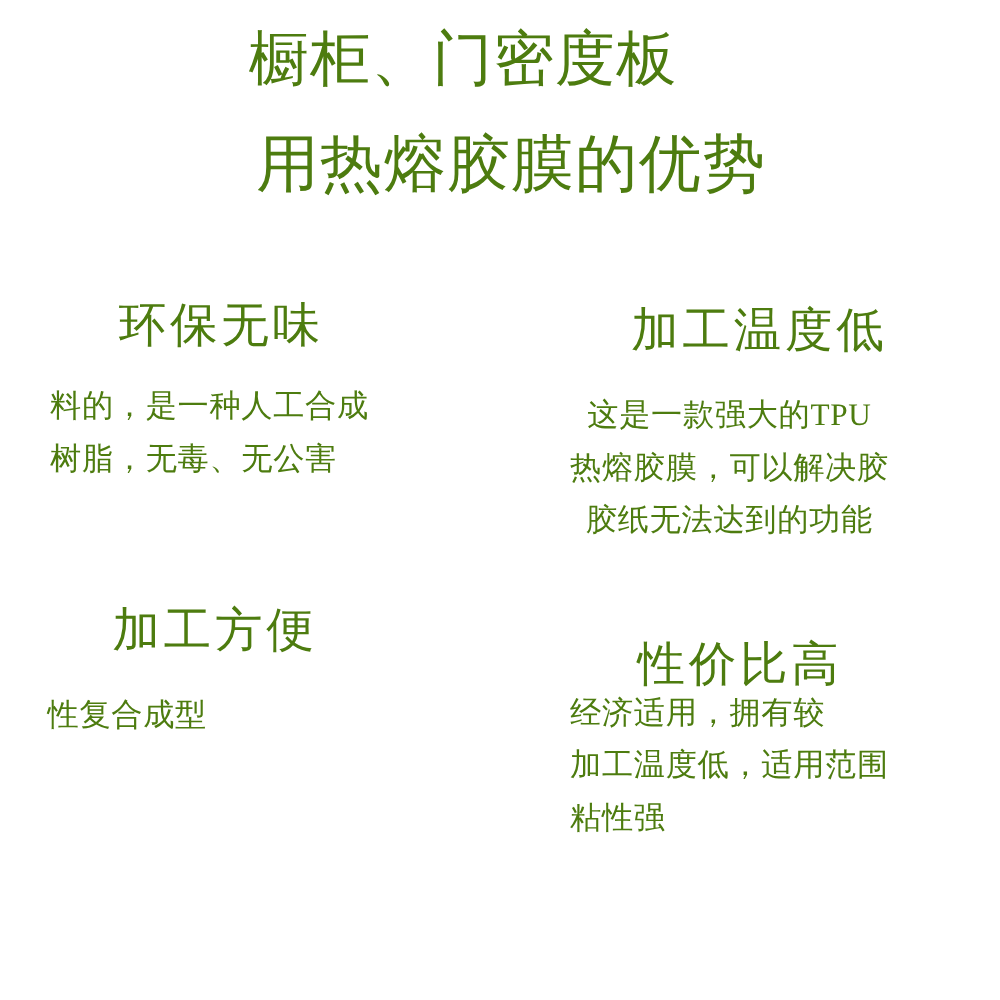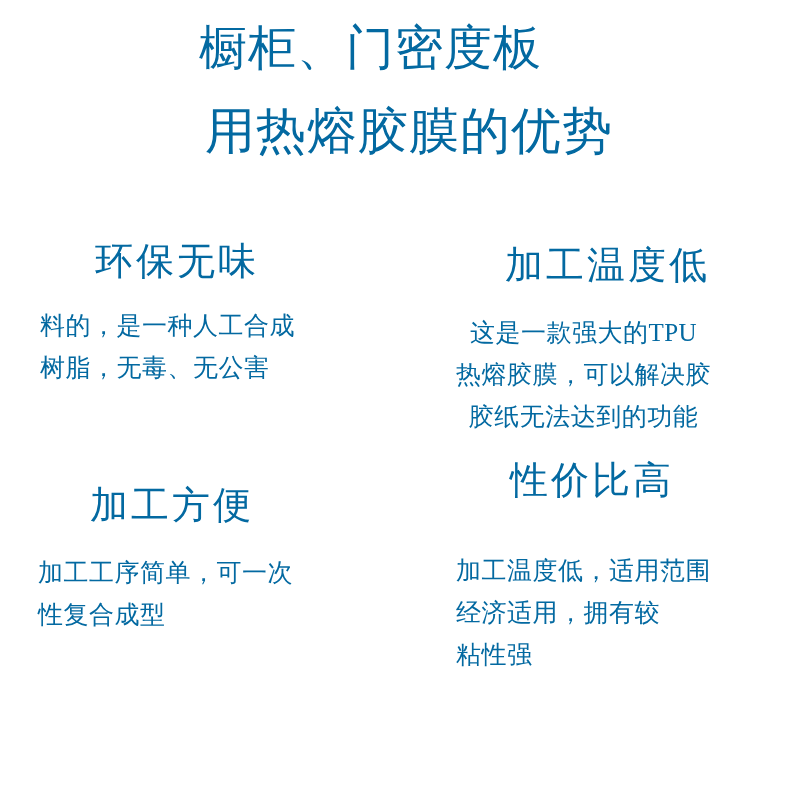--- a/index.html
+++ b/index.html
@@ -6,21 +6,21 @@
     margin: 0;
     padding: 0;
   }
   .page {
     position: relative;
     width: 800px;
     height: 800px;
     background: #ffffff;
     overflow: hidden;
     font-family: "Liberation Serif", "DejaVu Serif", serif;
-    color: #0369a1;
+    color: #4d7c0f;
   }
   .abs { position: absolute; white-space: nowrap; }
 
   .title-line {
     margin: 0;
     font-weight: normal;
     line-height: 1.1;
   }
   .title-line1 {
     left: 199px;
@@ -38,21 +38,21 @@
   .quad-heading {
     margin: 0;
     font-weight: normal;
     font-size: 38px;
     line-height: 40px;
     letter-spacing: 3px;
   }
   .h-eco  { left: 95px;  top: 241px; }
   .h-adh  { left: 505px; top: 245px; }
   .h-proc { left: 90px;  top: 485px; }
-  .h-cost { left: 510px; top: 460px; }
+  .h-cost { left: 510px; top: 512px; }
 
   .quad-body {
     margin: 0;
     font-size: 25px;
     line-height: 42px;
     letter-spacing: 0.5px;
   }
   .b-eco  { left: 40px;  top: 305px; }
   .b-adh  { left: 456px; top: 312px; text-align: center; }
   .b-proc { left: 38px;  top: 552px; }
@@ -77,24 +77,23 @@
 
   <h2 class="abs quad-heading h-adh">加工温度低</h2>
   <p class="abs quad-body b-adh">
     <span class="body-line">这是一款强大的TPU</span>
     <span class="body-line">热熔胶膜，可以解决胶</span>
     <span class="body-line">胶纸无法达到的功能</span>
   </p>
 
   <h2 class="abs quad-heading h-proc">加工方便</h2>
   <p class="abs quad-body b-proc">
-    <span class="body-line">加工工序简单，可一次</span>
     <span class="body-line">性复合成型</span>
   </p>
 
   <h2 class="abs quad-heading h-cost">性价比高</h2>
   <p class="abs quad-body b-cost">
+    <span class="body-line">经济适用，拥有较</span>
     <span class="body-line">加工温度低，适用范围</span>
-    <span class="body-line">经济适用，拥有较</span>
     <span class="body-line">粘性强</span>
   </p>
 
 </div>
 
 </body></html>

